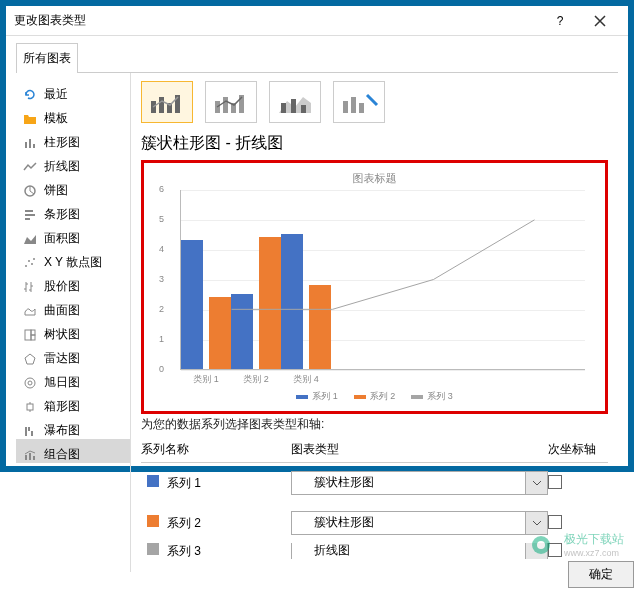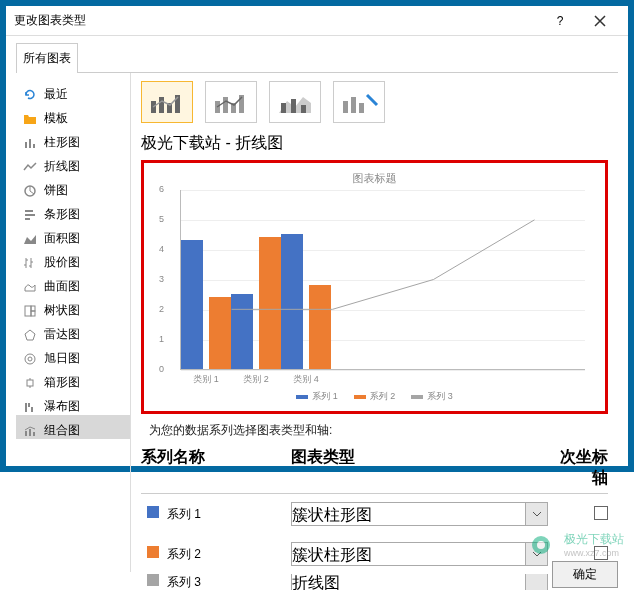--- a/index.html
+++ b/index.html
@@ -14,47 +14,47 @@
 .body { display: flex; height: 500px; border-top: 1px solid #ccc; margin: 0 10px; }
 .sidebar { width: 115px; border-right: 1px solid #ddd; padding: 6px 0; overflow-y: auto; }
 .sb-item { display: flex; align-items: flex-end; height: 24px; padding: 0 6px; gap: 6px; cursor: pointer; }
 .sb-item.selected { background: #d8d8d8; }
 .sb-icon { width: 16px; height: 16px; display: flex; align-items: center; justify-content: center; color: #666; }
 .main { flex: 1; padding: 8px 10px; display: flex; flex-direction: column; }
 .thumbs { display: flex; gap: 12px; margin-bottom: 6px; }
 .thumb { width: 52px; height: 42px; border: 1px solid #ccc; display: flex; align-items: center; justify-content: center; cursor: pointer; }
 .thumb.selected { border: 1px solid #f7b731; background: #fff6e0; }
 .chart-title { font-size: 16px; margin: 4px 0 6px; }
-.chart-box { border: 3px solid #d00; padding: 8px 6px; margin-bottom: 6px; background: #fff; }
+.chart-box { border: 3px solid #d00; padding: 8px 6px; background: #fff; }
 .chart-inner-title { text-align: center; color: #888; font-size: 11px; margin-bottom: 4px; }
 .chart { position: relative; height: 180px; border-left: 1px solid #bbb; border-bottom: 1px solid #bbb; margin: 0 14px 0 30px; }
 .ytick { position: absolute; left: -22px; font-size: 9px; color: #888; transform: translateY(50%); }
 .grid { position: absolute; left: 0; right: 0; border-top: 1px solid #eee; }
 .groups { position: absolute; left: 0; right: 0; top: 0; bottom: 0; display: flex; justify-content: flex-start; align-items: flex-end; }
 .group { display: flex; gap: 6px; align-items: flex-end; position: relative; height: 100%; }
 .bar { width: 22px; }
 .bar.s1 { background: #4472C4; }
 .bar.s2 { background: #ED7D31; }
 .cat-label { position: absolute; top: 100%; left: 50%; transform: translateX(-50%); margin-top: 4px; font-size: 9px; color: #888; white-space: nowrap; }
 .line-overlay { position: absolute; left: 0; top: 0; width: 100%; height: 100%; }
 .legend { display: flex; justify-content: center; gap: 16px; margin-top: 20px; font-size: 9px; color: #888; }
 .legend span { display: flex; align-items: center; gap: 4px; }
 .legend .sw { width: 12px; height: 4px; }
-.prompt { font-size: 12px; margin: 2px 8px 4px; color: #222; }
-.grid-hdr { display: flex; font-size: 16px; padding: 4px 0; border-bottom: 1px solid #ccc; font-weight: bold; }
+.prompt { font-size: 12px; margin: 2px 0 4px; color: #222; }
+.grid-hdr { display: flex; font-size: 12px; padding: 4px 0; border-bottom: 1px solid #ccc; }
 .col-name { width: 150px; }
 .col-type { flex: 1; }
-.col-axis { width: 60px; text-align: right; }
+.col-axis { width: 60px; text-align: left; }
 .grid-row { display: flex; align-items: center; padding: 8px 0; }
 .swatch { width: 12px; height: 12px; display: inline-block; margin-right: 8px; margin-left: 6px; }
 .select { flex: 1; display: flex; }
-.select .sel-input { flex: 1; border: 1px solid #aaa; height: 24px; padding: 2px 0; font-size: 16px; }
+.select .sel-input { flex: 1; border: 1px solid #aaa; height: 24px; padding: 2px 22px; font-size: 12px; }
 .select .sel-btn { width: 22px; height: 24px; border: 1px solid #aaa; border-left: none; background: #e6e6e6; display: flex; align-items: center; justify-content: center; }
 .chk { width: 14px; height: 14px; border: 1px solid #666; display: inline-block; }
-.footer { position: absolute; bottom: 12px; right: 16px; display: flex; gap: 10px; }
+.footer { position: absolute; bottom: 12px; right: 0; display: flex; gap: 10px; }
 .btn { border: 1px solid #999; padding: 4px 20px; background: #f0f0f0; cursor: pointer; }
 .watermark { position: absolute; right: 10px; bottom: 42px; opacity: 0.5; display: flex; align-items: center; gap: 13px; color: #0a7; font-size: 12px; }
 .undo-ico { color: #2a84d6; }
 .folder-ico { color: #f7a517; }
 </style>
 </head>
 <body>
 
 <div class="dialog">
   <div class="titlebar">
@@ -127,20 +127,31 @@
           </span>
           <span>条形图</span>
         </div>
       <div class="sb-item">
           <span class="sb-icon">
             <svg width="14" height="14" viewBox="0 0 14 14">
               <path d="M1 12 L4 5 L8 9 L13 3 L13 12 Z" fill="#888"></path>
             </svg>
           </span>
           <span>面积图</span>
+        </div>
+      <div class="sb-item">
+          <span class="sb-icon">
+            <svg width="14" height="14" viewBox="0 0 14 14">
+              <circle cx="3" cy="10" r="1" fill="#888"></circle>
+              <circle cx="6" cy="5" r="1" fill="#888"></circle>
+              <circle cx="9" cy="8" r="1" fill="#888"></circle>
+              <circle cx="11" cy="3" r="1" fill="#888"></circle>
+            </svg>
+          </span>
+          <span>X Y 散点图</span>
         </div>
       <div class="sb-item">
           <span class="sb-icon">
             <svg width="14" height="14" viewBox="0 0 14 14">
               <path d="M3 2 L3 12 M3 4 L5 4 M1 9 L3 9 M8 2 L8 12 M8 6 L10 6 M6 10 L8 10" stroke="#888"></path>
             </svg>
           </span>
           <span>股价图</span>
         </div>
       <div class="sb-item">
@@ -241,21 +252,21 @@
         <div class="thumb">
             <svg width="40" height="30" viewBox="0 0 40 30">
               <rect x="4" y="14" width="5" height="12" fill="#999"></rect>
               <rect x="12" y="10" width="5" height="16" fill="#999"></rect>
               <rect x="20" y="16" width="5" height="10" fill="#999"></rect>
               <path d="M28 8 L38 18" stroke="#2a84d6" stroke-width="3"></path>
             </svg>
           </div>
       </div>
 
-      <div class="chart-title">极光下载站 - 折线图</div>
+      <div class="chart-title">簇状柱形图 - 折线图</div>
 
       <div class="chart-box">
         <div class="chart-inner-title">图表标题</div>
         <div class="chart" id="chart">
             <div class="grid" style="top: 180px;"></div>
             <div class="ytick" style="bottom: 0px;">0</div>
             <div class="grid" style="top: 150px;"></div>
             <div class="ytick" style="bottom: 30px;">1</div>
             <div class="grid" style="top: 120px;"></div>
             <div class="ytick" style="bottom: 60px;">2</div>

